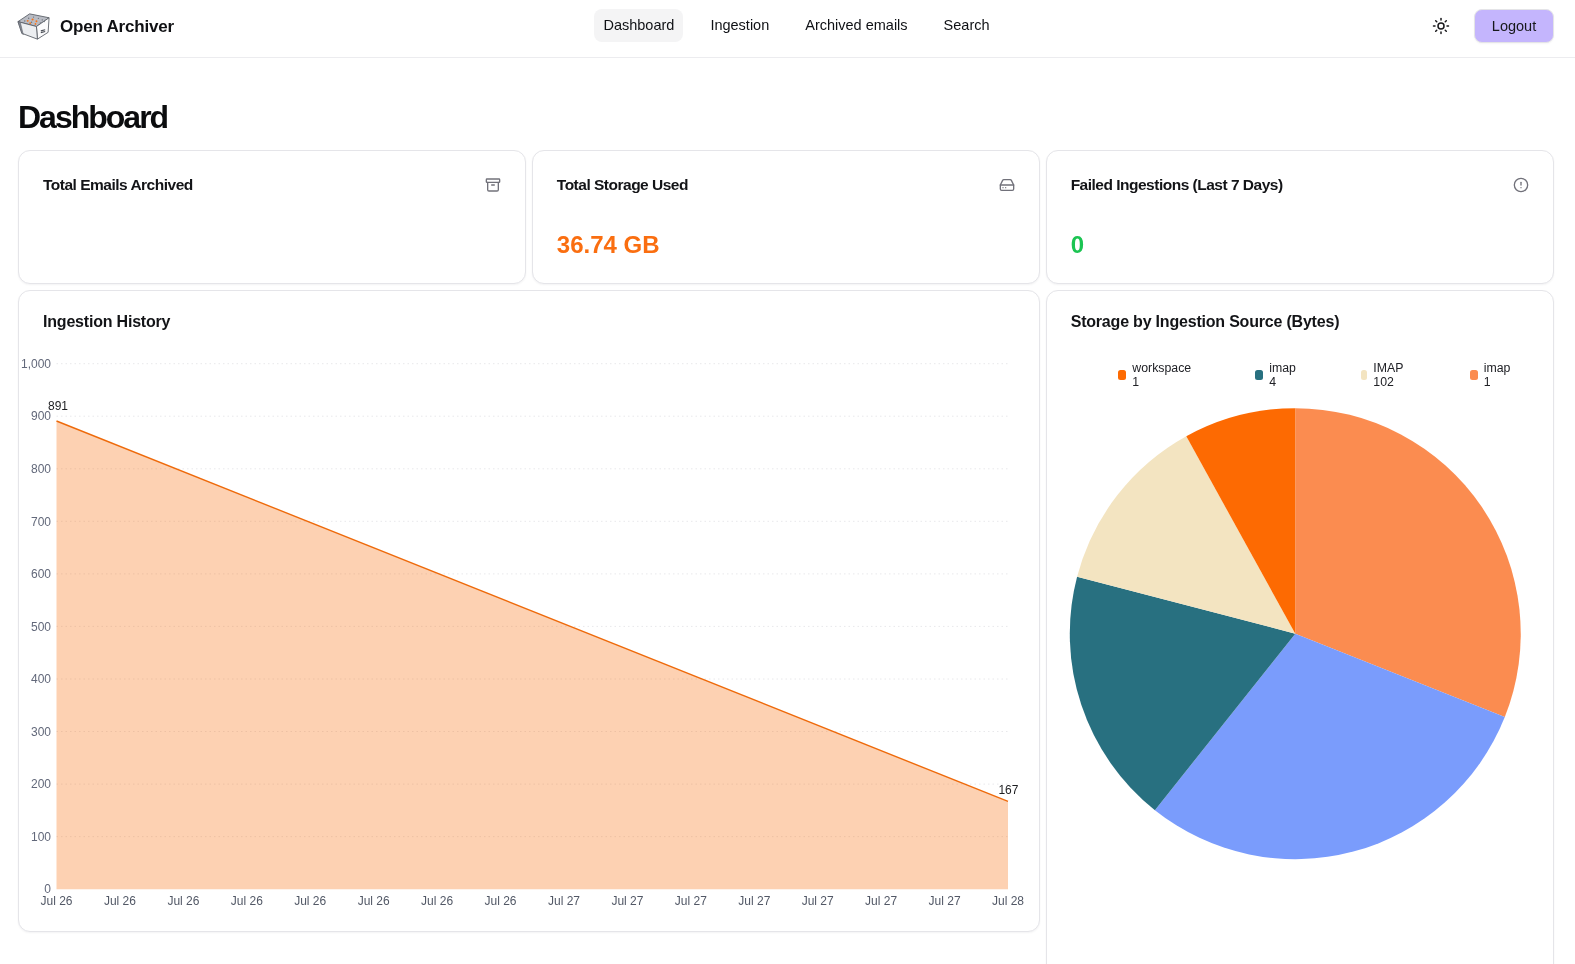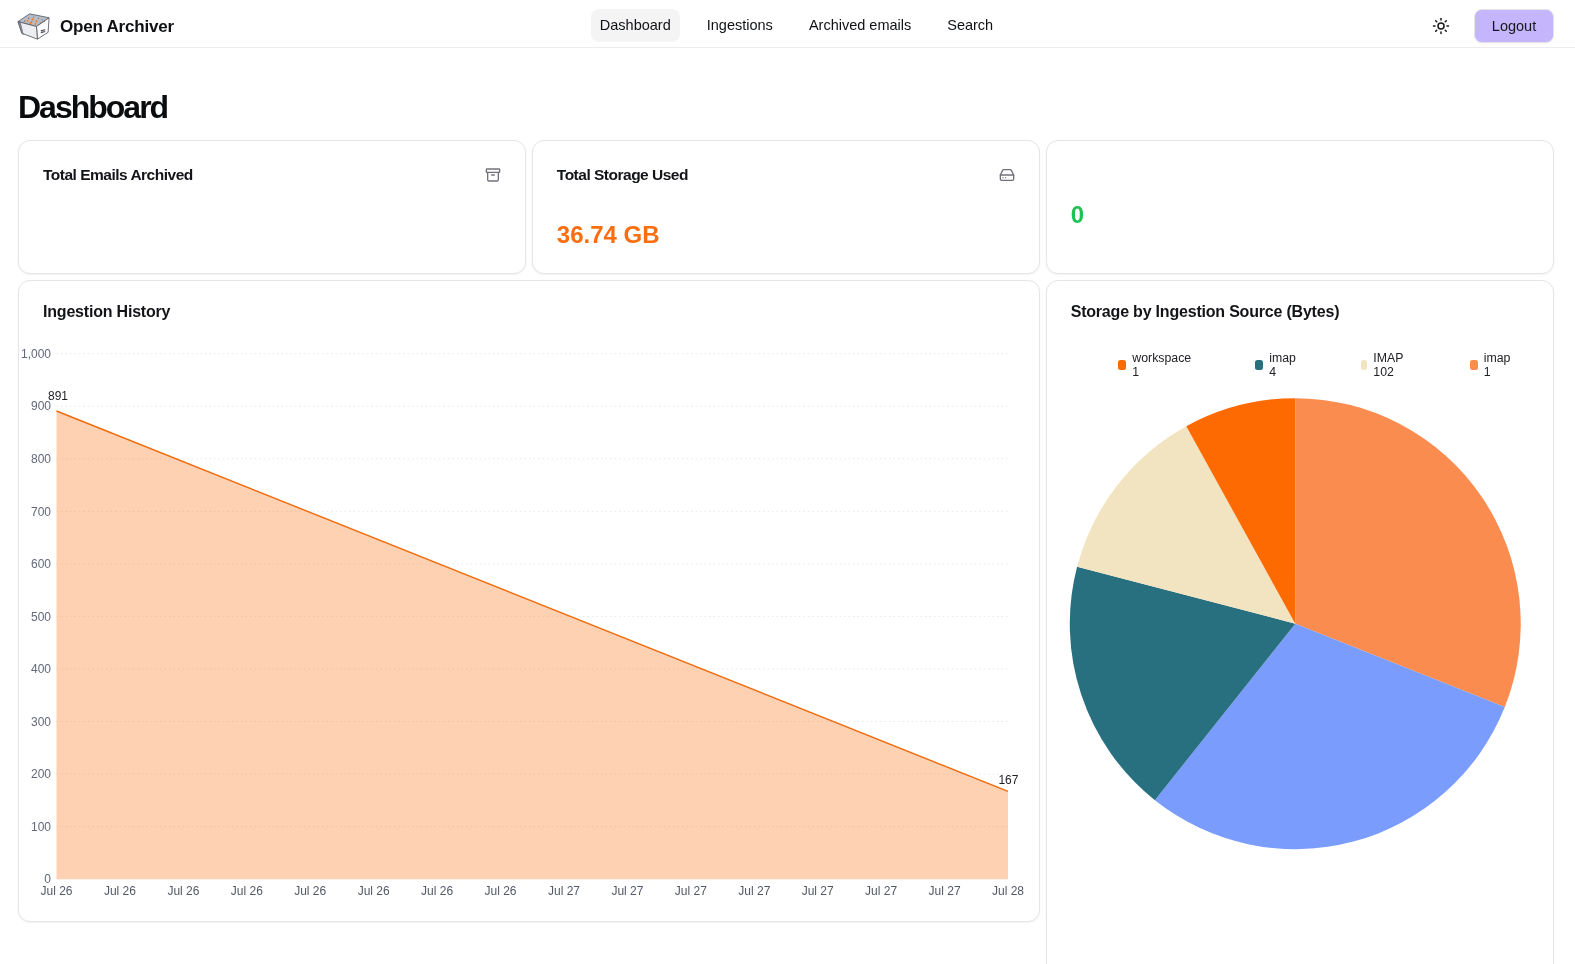--- a/index.html
+++ b/index.html
@@ -1,18 +1,18 @@
 <!DOCTYPE html>
 <html><head>
 <meta charset="utf-8">
 <title>Open Archiver</title>
 <style>
   * { box-sizing: border-box; margin:0; padding:0; }
   html,body { width:1575px; height:964px; background:#fff; font-family:"Liberation Sans", sans-serif; color:#0a0a0a; overflow:hidden; }
-  header { position:relative; height:48px; border-bottom:1px solid #ececef; }
+  header { position:relative; height:58px; border-bottom:1px solid #ececef; }
   .brand { position:absolute; left:17px; top:9px; display:flex; align-items:center; }
   .brand svg { width:35px; height:35px; }
   .brand span { font-size:17px; font-weight:700; margin-left:8px; color:#101114; letter-spacing:-0.2px; }
   nav { position:absolute; left:9px; top:0; width:100%; height:50px; display:flex; align-items:center; justify-content:center; gap:18px; font-size:14.5px; color:#0f1115; }
   nav a { padding:8px 9px; border-radius:8px; line-height:17px; }
   nav a.active { background:#f4f4f5; }
   .hdr-right { position:absolute; right:21px; top:0; height:51px; display:flex; align-items:center; gap:24px; }
   .hdr-right svg { width:18px; height:18px; }
   .logout { display:flex; align-items:center; justify-content:center; width:80px; height:34px; border:1px solid #e4e4e7; border-radius:8px; background:#c4b5fd; font-size:14.5px; color:#17181b; box-shadow:0 1px 2px rgba(0,0,0,0.04); }
   main { padding:0 21.5px 0 18px; }
@@ -58,21 +58,21 @@
           <circle cx="20" cy="12.6" r="1.0"></circle>
         <circle cx="13.5" cy="14.6" r="0.9"></circle>
           <circle cx="19" cy="15.4" r="0.9"></circle>
       </g>
       <path d="M24.5 22.5 l4.5 -1.2 M24.5 24.3 l4.5 -1.2" stroke="#4c5058" stroke-width="1.1" fill="none"></path>
     </svg>
     <span>Open Archiver</span>
   </div>
   <nav>
     <a class="active">Dashboard</a>
-    <a>Ingestions</a>
+    <a>Ingestion</a>
     <a>Archived emails</a>
     <a>Search</a>
   </nav>
   <div class="hdr-right">
     <svg viewBox="0 0 24 24" fill="none" stroke="#18181b" stroke-width="2" stroke-linecap="round" stroke-linejoin="round">
         <circle cx="12" cy="12" r="4"></circle>
         <path d="M12 2v2"></path>
         <path d="M12 20v2"></path>
         <path d="m4.93 4.93 1.41 1.41"></path>
         <path d="m17.66 17.66 1.41 1.41"></path>
@@ -103,20 +103,28 @@
         <svg viewBox="0 0 24 24" fill="none" stroke="#71717a" stroke-width="2" stroke-linecap="round" stroke-linejoin="round">
             <line x1="22" x2="2" y1="12" y2="12"></line>
             <path d="M5.45 5.11 2 12v6a2 2 0 0 0 2 2h16a2 2 0 0 0 2-2v-6l-3.45-6.89A2 2 0 0 0 16.76 4H7.24a2 2 0 0 0-1.79 1.11z"></path>
             <line x1="6" x2="6.01" y1="16" y2="16"></line>
             <line x1="10" x2="10.01" y1="16" y2="16"></line>
           </svg>
       </div>
       <div class="stat-value">36.74 GB</div>
     </div>
     <div class="card stat">
+      <div class="stat-head">
+        <div class="stat-title">Failed Ingestions (Last 7 Days)</div>
+        <svg viewBox="0 0 24 24" fill="none" stroke="#71717a" stroke-width="2" stroke-linecap="round" stroke-linejoin="round">
+            <circle cx="12" cy="12" r="10"></circle>
+            <line x1="12" x2="12" y1="8" y2="12"></line>
+            <line x1="12" x2="12.01" y1="16" y2="16"></line>
+          </svg>
+      </div>
       <div class="stat-value green">0</div>
     </div>
     <div class="card chart-card">
       <div class="ct">Ingestion History</div>
       <svg class="abs" width="1018" height="640" viewBox="0 0 1018 640">
 
         <g stroke="#e8e8eb" stroke-width="1" stroke-dasharray="1.5 3">
           <line x1="37.5" y1="72.7" x2="989" y2="72.7"></line>
           <line x1="37.5" y1="125.2" x2="989" y2="125.2"></line>
           <line x1="37.5" y1="177.8" x2="989" y2="177.8"></line>

